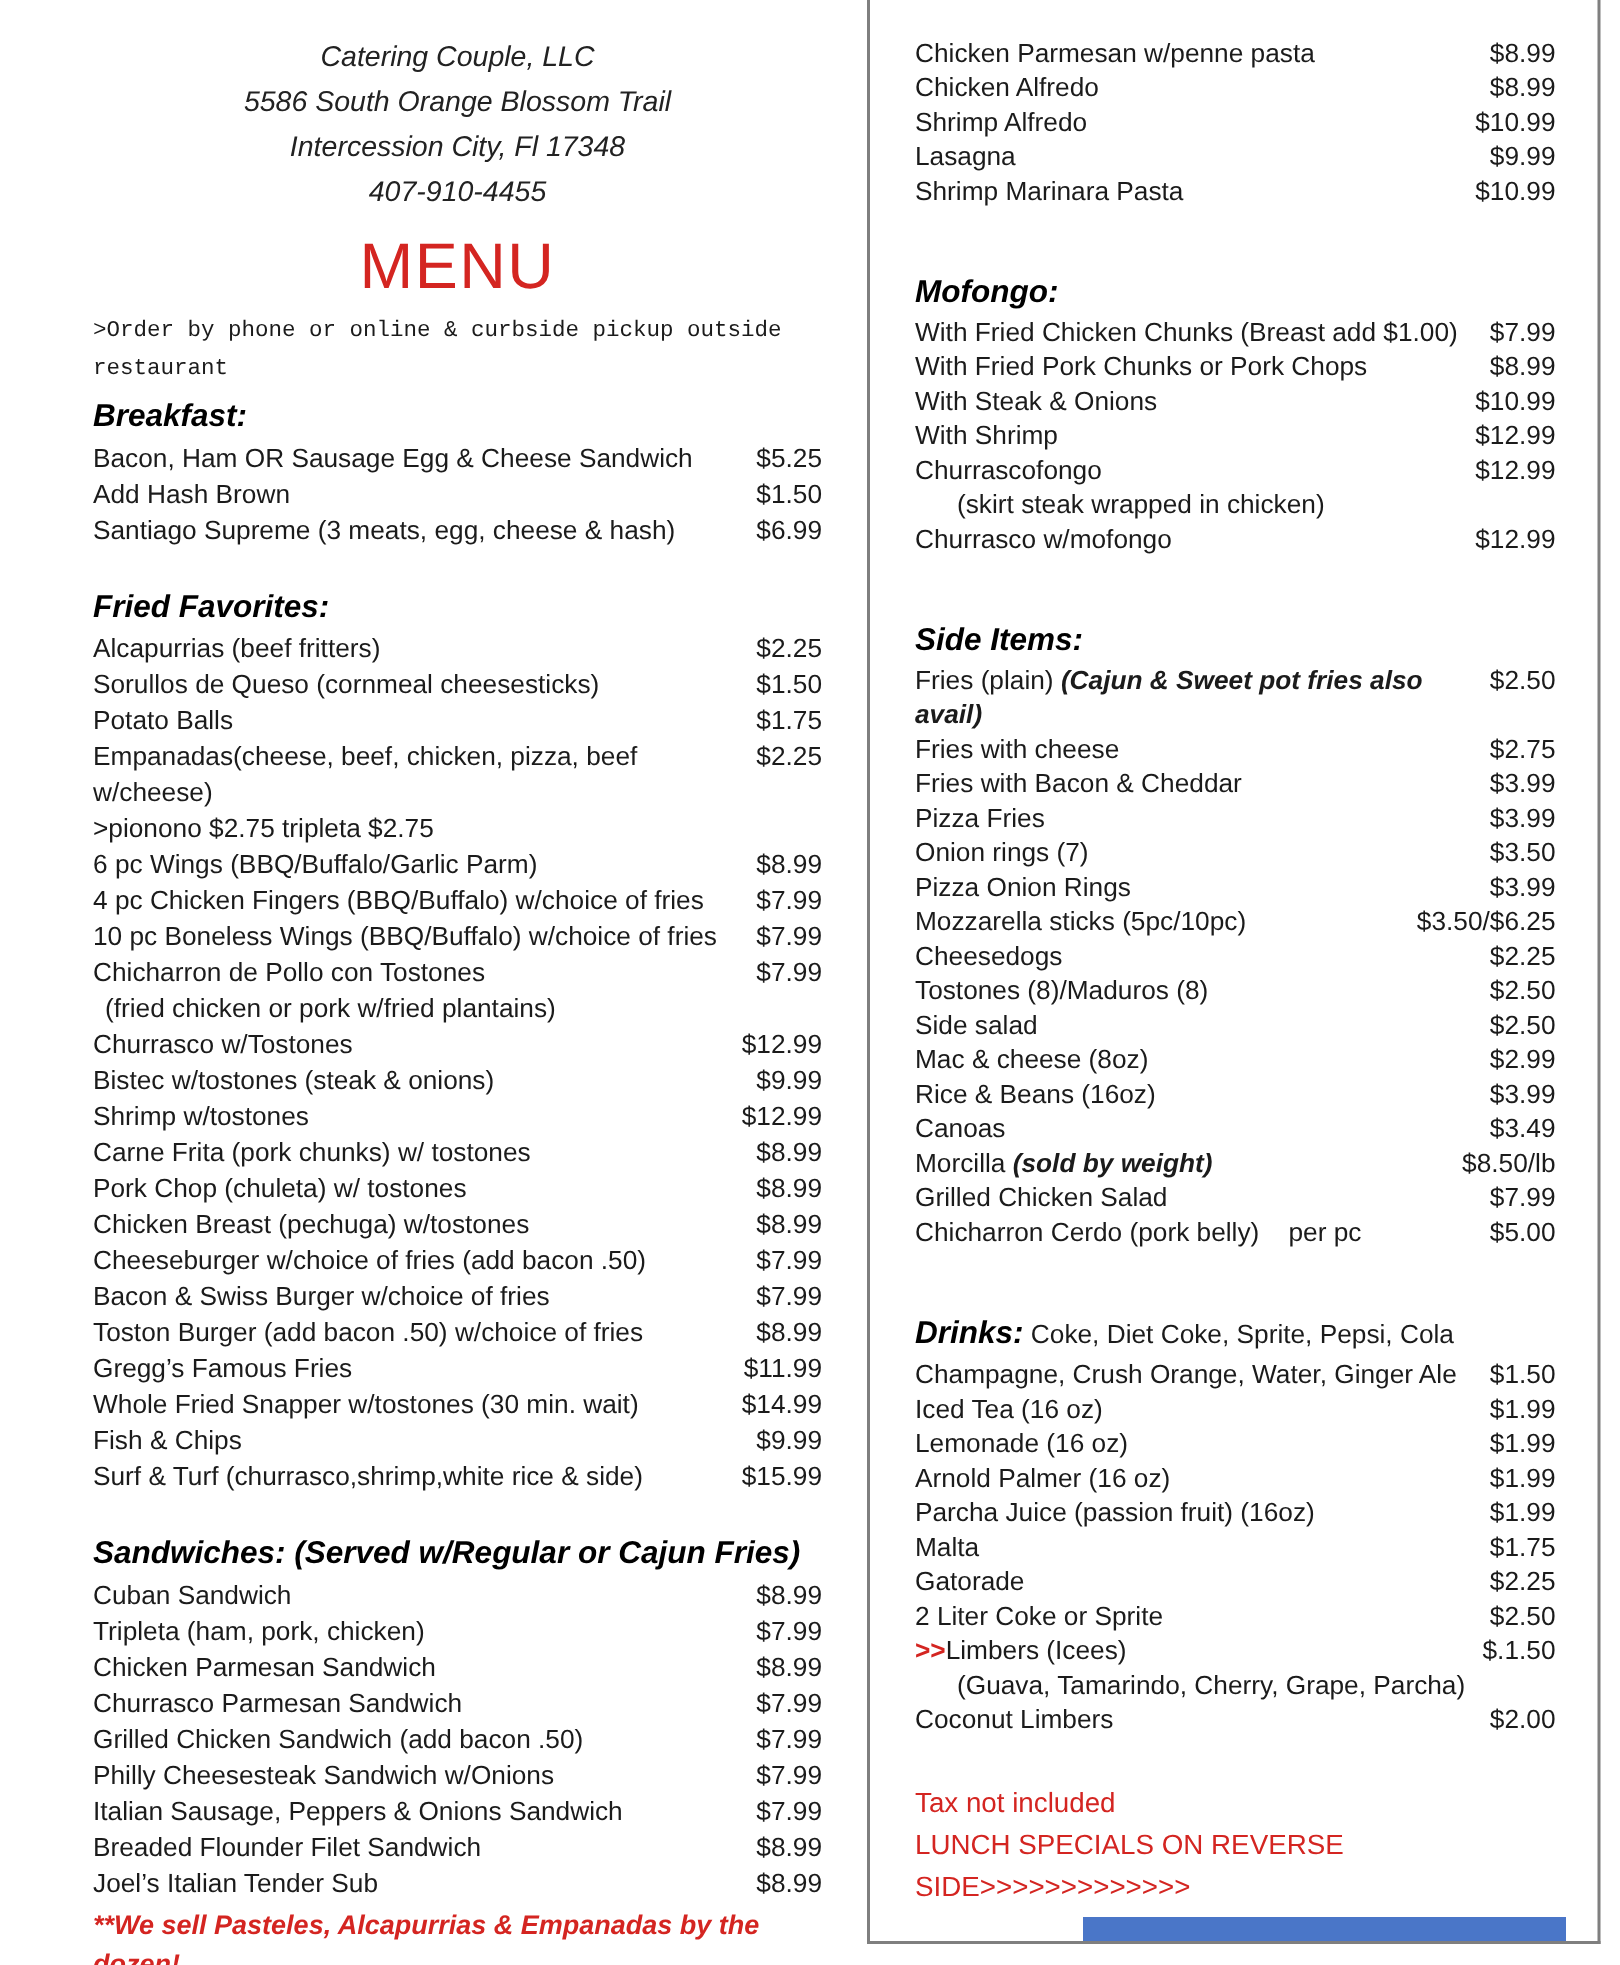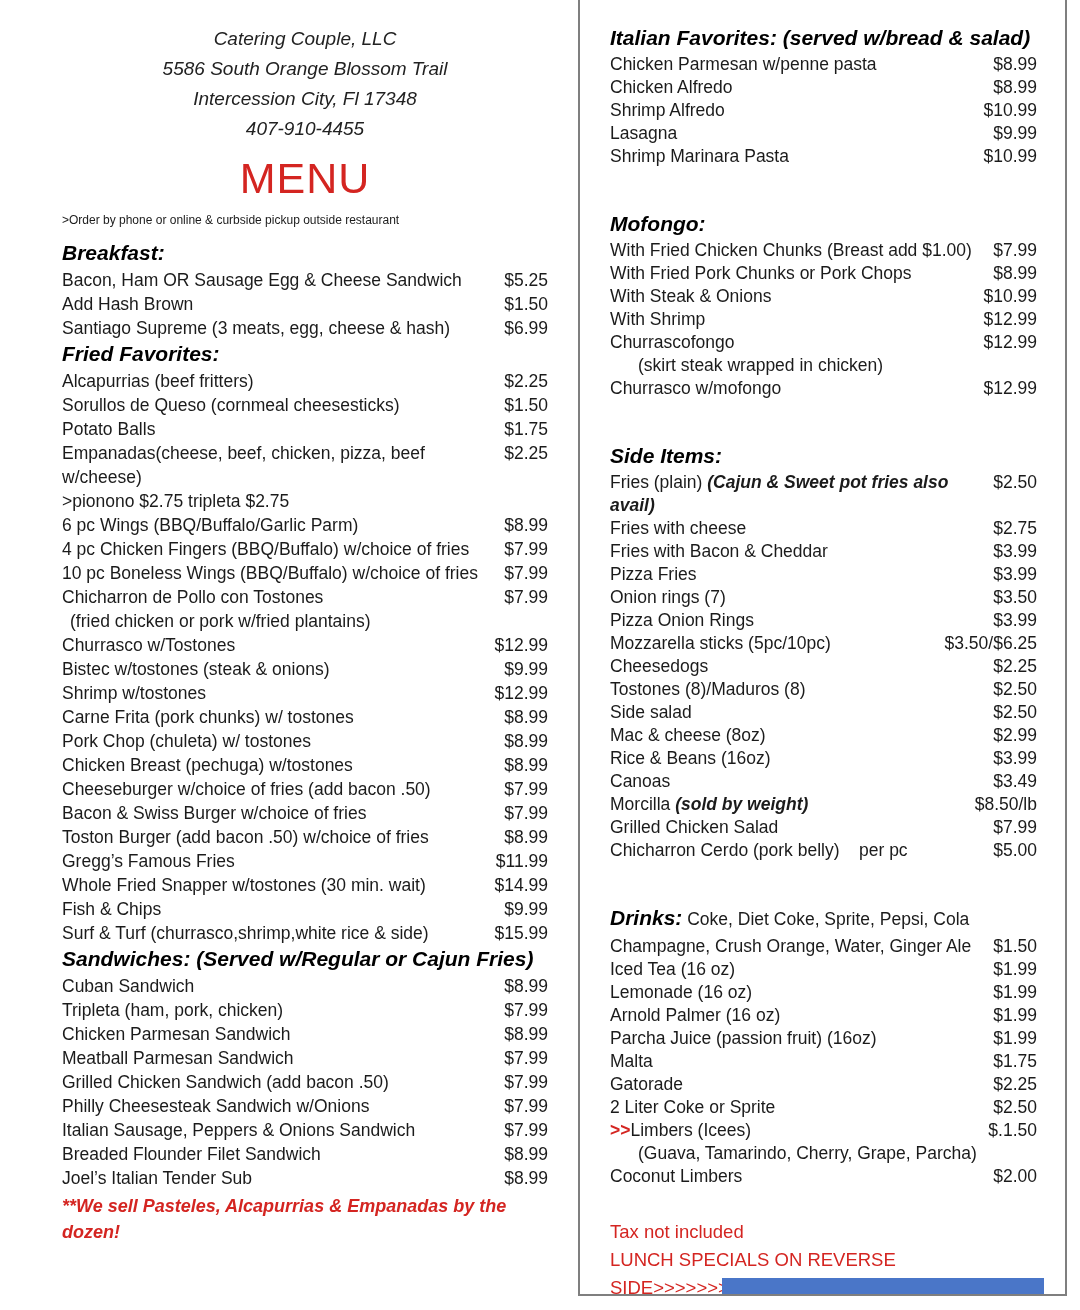--- a/index.html
+++ b/index.html
@@ -19,23 +19,23 @@
     padding:24px 30px 0 62px;
   }
   .biz-header{text-align:center;}
   .biz-line{font-style:italic;font-size:19px;line-height:30px;color:#222;}
   .menu-title{
     font-size:43px;line-height:52px;
     color:#d42521;
     margin:8px 0 4px 0;
     letter-spacing:1px;
   }
-  .order-note{font-size:12px;line-height:25px;margin-top:2px;}
-
-  .section{}
+  .order-note{font-size:15px;line-height:25px;margin-top:2px;font-family:Liberation Mono, monospace;}
+
+  .section{margin-top:26px;}
   #left-sections .section:first-child{margin-top:6px;}
   .sec-title{font-weight:bold;font-style:italic;font-size:21px;line-height:27px;color:#000;margin-bottom:2px;}
   .sec-title-suffix{font-weight:normal;font-style:normal;font-size:17.5px;color:#1b1b1b;text-align:center;}
   .row{display:flex;justify-content:space-between;font-size:17.5px;line-height:24px;}
   .right-col .row{line-height:23px;}
   .item-name{min-width:0;}
   .price{white-space:nowrap;margin-left:4px;}
   .indent-1{padding-left:8px;text-align:center;}
   .indent-2{padding-left:28px;}
   .bd{font-weight:bold;font-style:italic;}
@@ -197,21 +197,21 @@
           </div>
           <div class="row">
             <span class="item-name"><span>Tripleta (ham, pork, chicken)</span></span>
             <span class="price">$7.99</span>
           </div>
           <div class="row">
             <span class="item-name"><span>Chicken Parmesan Sandwich</span></span>
             <span class="price">$8.99</span>
           </div>
           <div class="row">
-            <span class="item-name"><span>Meatball Parmesan Sandwich</span></span>
+            <span class="item-name"><span>Churrasco Parmesan Sandwich</span></span>
             <span class="price">$7.99</span>
           </div>
           <div class="row">
             <span class="item-name"><span>Grilled Chicken Sandwich (add bacon .50)</span></span>
             <span class="price">$7.99</span>
           </div>
           <div class="row">
             <span class="item-name"><span>Philly Cheesesteak Sandwich w/Onions</span></span>
             <span class="price">$7.99</span>
           </div>
@@ -230,21 +230,20 @@
         </div>
       </div>
 
     <div class="footnote">**We sell Pasteles, Alcapurrias &amp; Empanadas by the dozen!</div>
 
   </div>
 
   <div class="right-col">
     <div id="right-sections">
         <div class="section">
-          <div class="sec-title"><span>Italian Favorites: (served w/bread &amp; salad)</span></div>
           <div class="row">
             <span class="item-name"><span>Chicken Parmesan w/penne pasta</span></span>
             <span class="price">$8.99</span>
           </div>
           <div class="row">
             <span class="item-name"><span>Chicken Alfredo</span></span>
             <span class="price">$8.99</span>
           </div>
           <div class="row">
             <span class="item-name"><span>Shrimp Alfredo</span></span>

